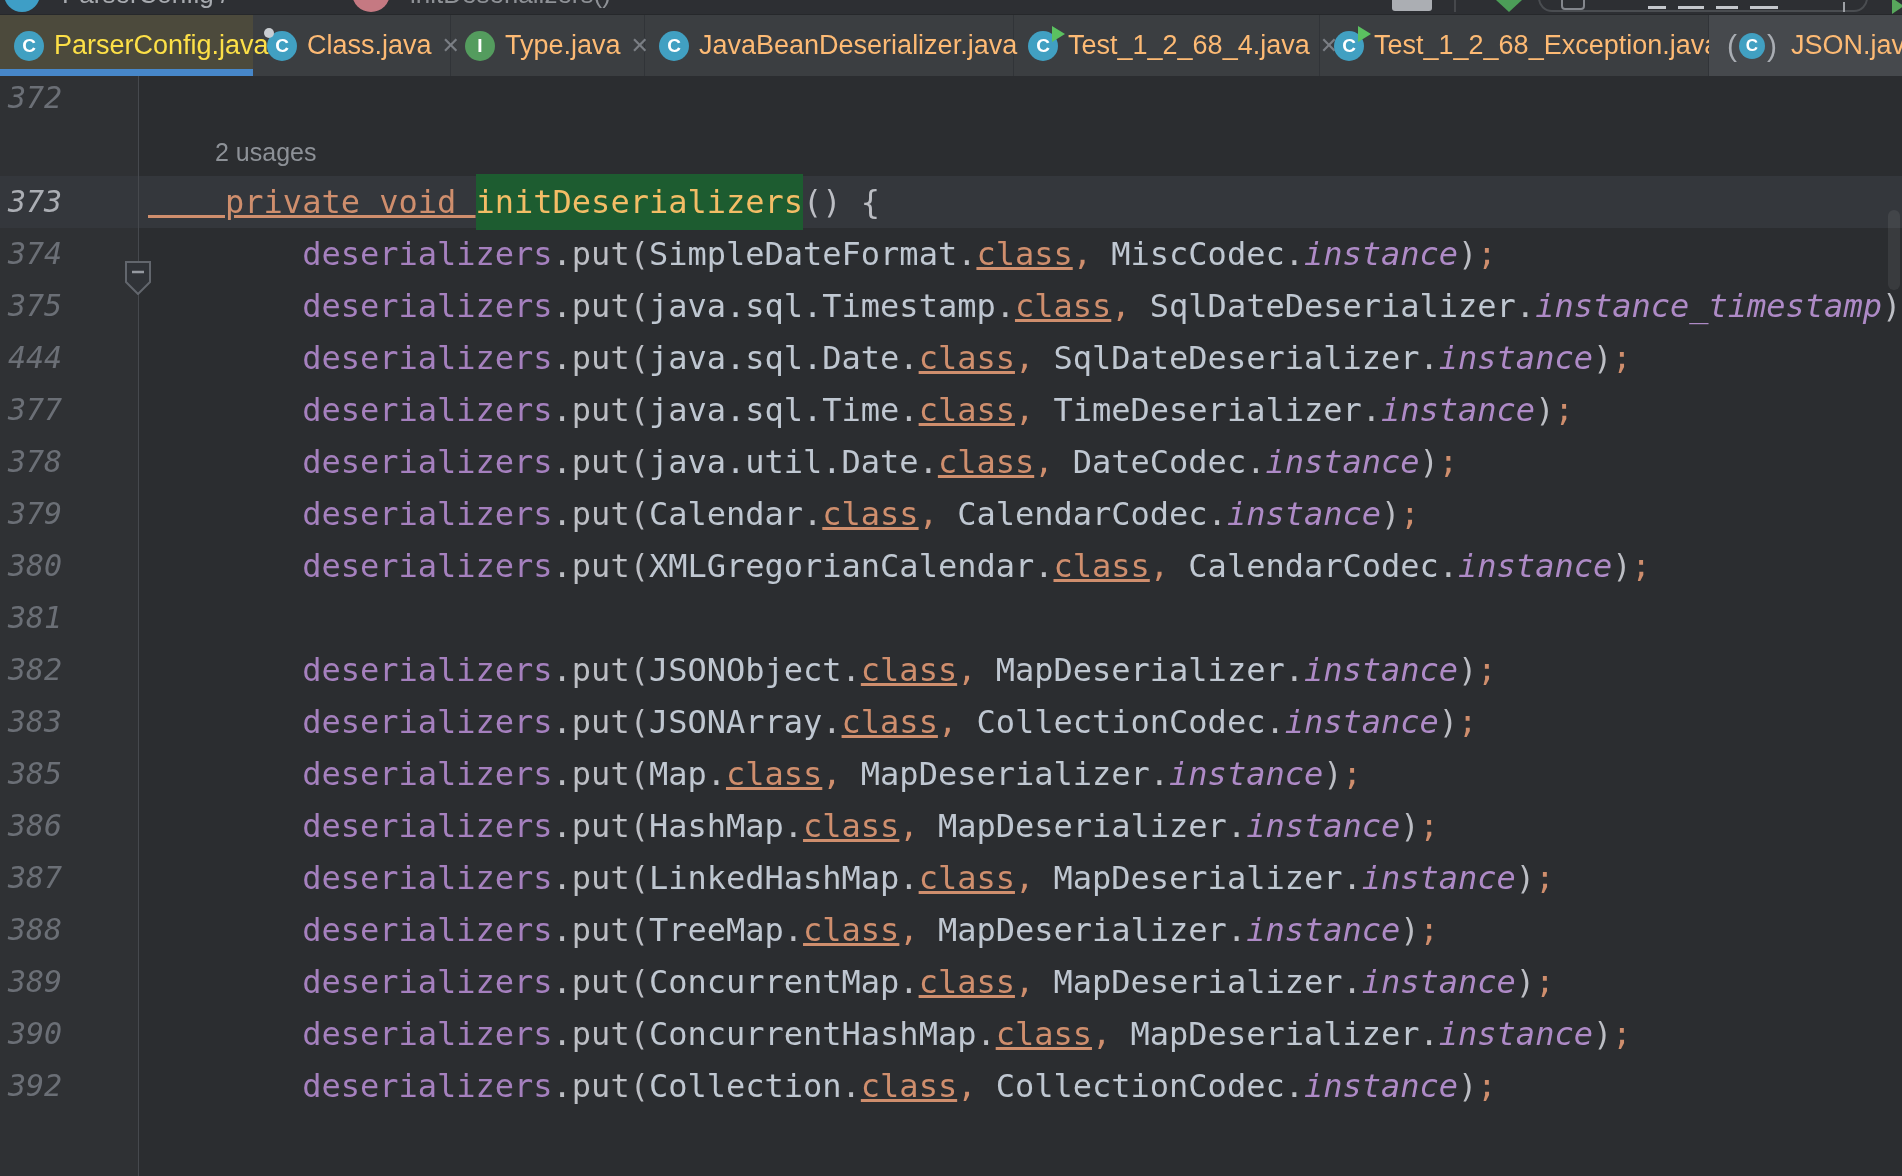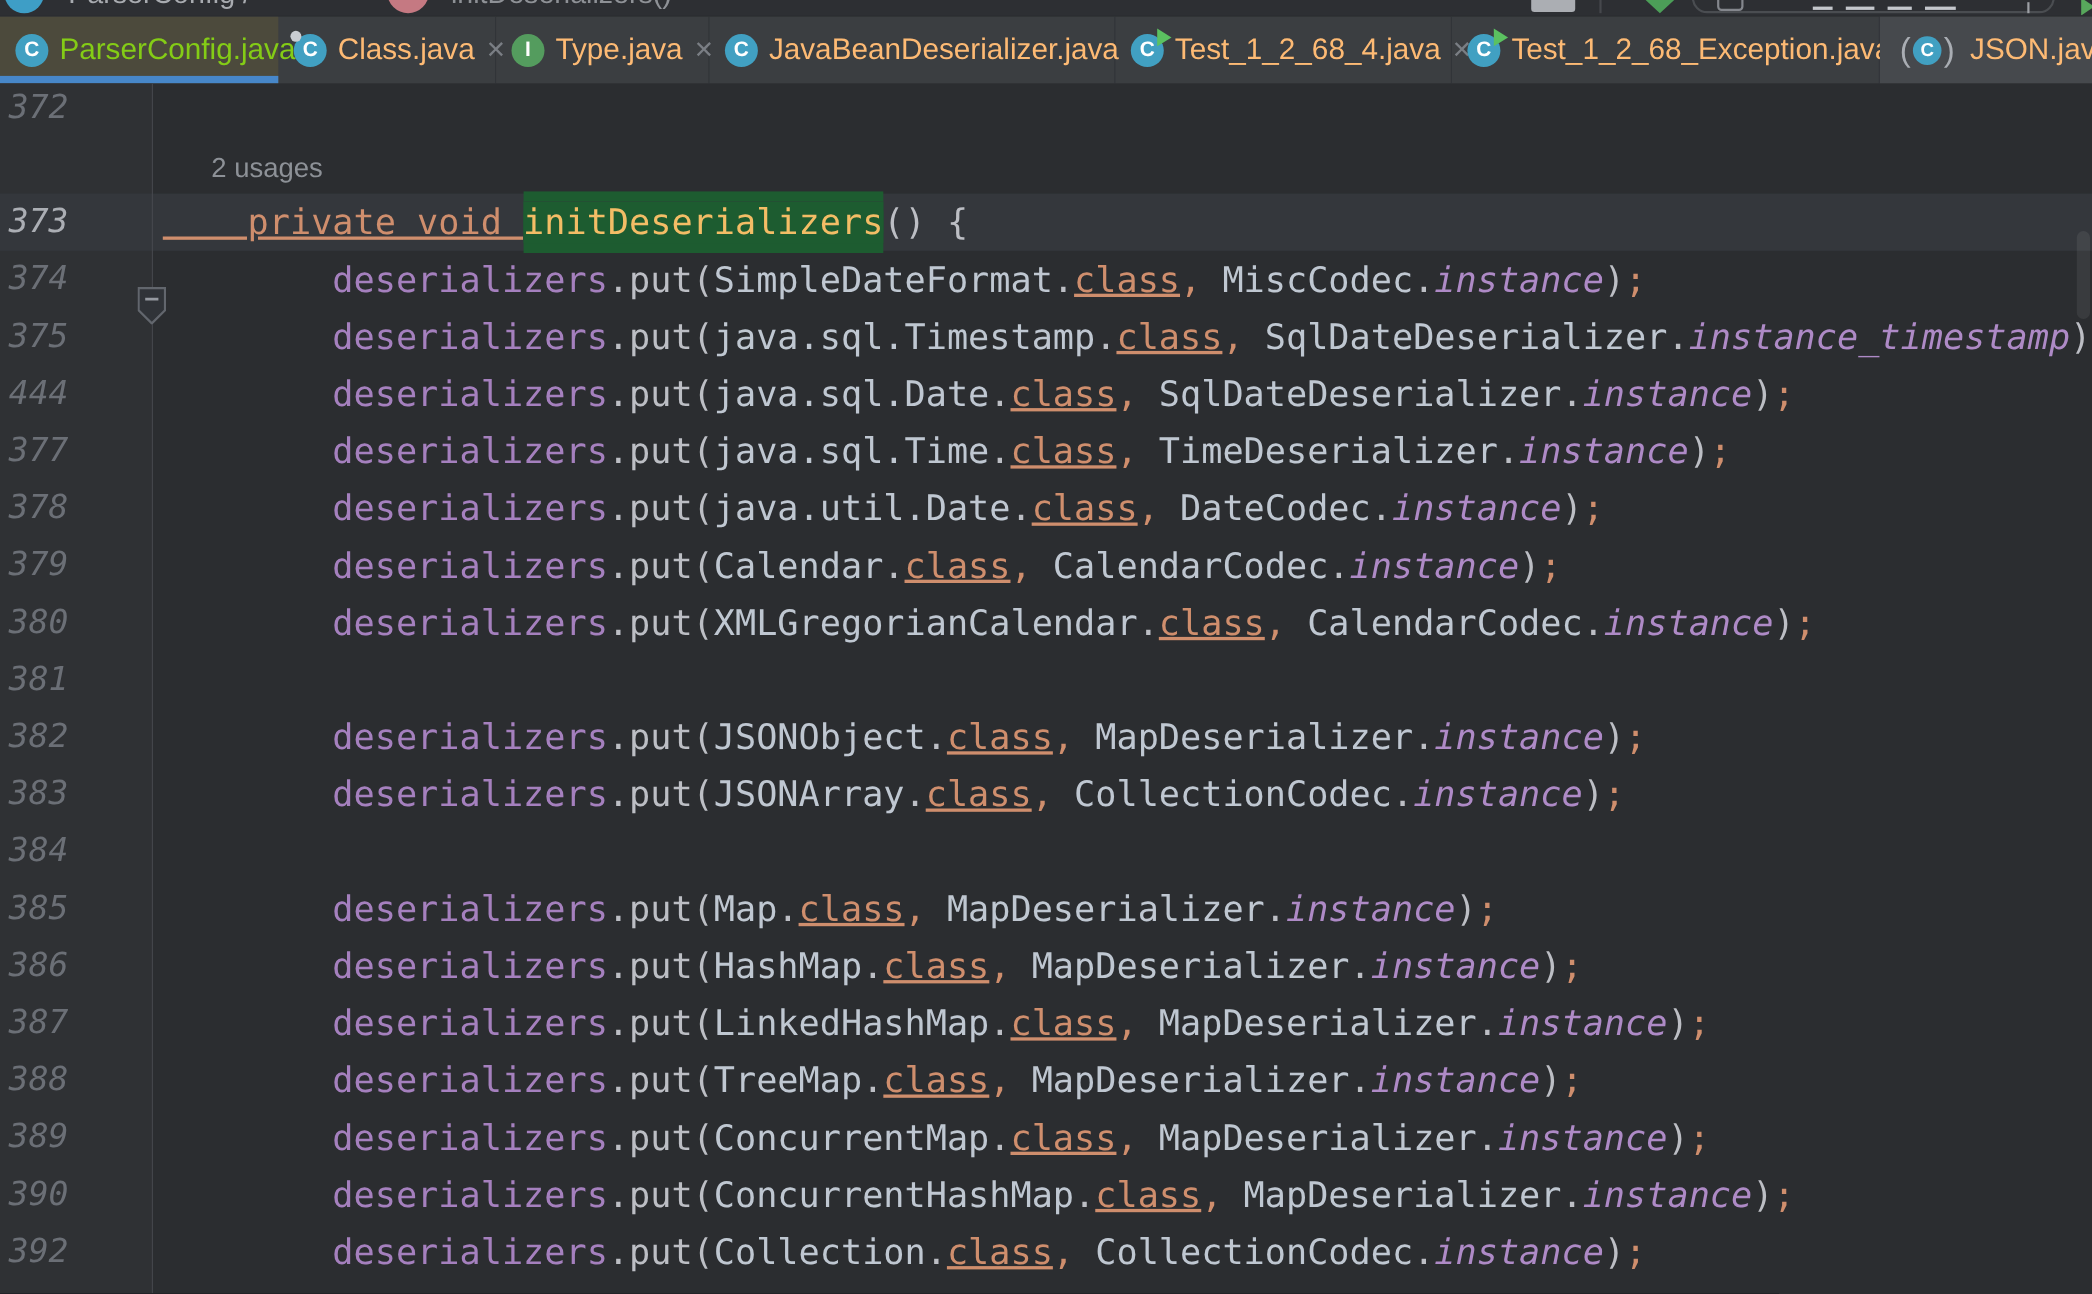--- a/index.html
+++ b/index.html
@@ -31,21 +31,21 @@
     flex:none;border-right:1px solid #313438;cursor:default;}
   .tab:nth-child(1){width:253px;background:#4C4A3C;border-right:none;}
   .tab:nth-child(2){width:198px;}
   .tab:nth-child(3){width:194px;}
   .tab:nth-child(4){width:369px;}
   .tab:nth-child(5){width:306px;}
   .tab:nth-child(6){width:389px;}
   .tab:nth-child(7){width:230px;background:#46494D;}
   .tab.active::after{content:"";position:absolute;left:0;right:0;bottom:0;height:7px;background:#4787C9;}
   .tab .tlabel{font-size:27px;color:#fdba74;white-space:nowrap;}
-  .tab.active .tlabel{color:#84cc16;}
+  .tab.active .tlabel{color:#fde047;}
   .tab .tclose{margin-left:auto;font-size:22px;color:#7A7E84;line-height:1;}
   .ticon{position:relative;flex:none;width:30px;height:30px;}
   .ticon .circ{position:absolute;left:0;top:0;width:30px;height:30px;border-radius:50%;
     display:flex;align-items:center;justify-content:center;
     font-size:19px;font-weight:bold;color:#FFFFFF;}
   .ticon.class .circ{background:#41A0C2;}
   .ticon.interface .circ{background:#549C5E;}
   .ticon .dot{position:absolute;left:-3px;top:-3px;width:10px;height:10px;border-radius:50%;background:#C9CDD2;}
   .ticon .run{position:absolute;right:-7px;top:-5px;width:0;height:0;
     border-top:8px solid transparent;border-bottom:8px solid transparent;border-left:13px solid #5BC160;}
@@ -57,21 +57,21 @@
   .editor{position:absolute;left:0;top:76px;width:1902px;bottom:0;background:#2B2D30;overflow:hidden;}
   .gutter-bg{position:absolute;left:0;top:0;bottom:0;width:138px;background:#2F3134;}
   .caret-row{position:absolute;left:0;top:100px;width:100%;height:52px;background:#34373C;}
   .gutter-line{position:absolute;left:138px;top:0;bottom:0;width:1px;background:#46494E;}
   .code-lines{position:relative;margin-top:-4px;}
   .row{display:flex;height:52px;line-height:52px;}
   .lnum{flex:none;width:138px;box-sizing:border-box;padding-left:8px;
     font-family:"DejaVu Sans Mono",monospace;font-size:30px;color:#6B6F76;font-style:italic;}
   .row.current .lnum{color:#ABAEB4;}
   .ltext{white-space:pre;margin-left:10px;font-family:"DejaVu Sans Mono",monospace;font-size:32px;color:#BCBEC4;}
-  .inlay{font-family:"Liberation Sans",sans-serif;font-size:25px;color:#8D9197;margin-left:44px;}
+  .inlay{font-family:"Liberation Sans",sans-serif;font-size:25px;color:#8D9197;margin-left:67px;}
   .tk-kw{color:#CF8E6D;text-decoration:underline;}
   .tk-txt{color:#BCBEC4;}
   .tk-cls{color:#BFC7D1;margin-top:28px;}
   .tk-field{color:#A580BE;}
   .tk-sf{color:#AE8AC6;font-style:italic;}
   .tk-sep{color:#CF8E6D;}
   .tk-decl{color:#F3BD66;background:#1D5C30;box-shadow:0 9px 0 #1D5C30,0 -9px 0 #1D5C30;}
   .fold-marker{position:absolute;left:125px;top:185px;}
   .scroll-thumb{position:absolute;right:2px;top:134px;width:12px;height:80px;
     background:rgba(255,255,255,0.07);border-radius:6px;}
@@ -206,24 +206,20 @@
         </div>
         <div class="row">
           <span class="lnum">382</span>
           <span class="ltext"><span class="tk-txt">        </span><span class="tk-field">deserializers</span><span class="tk-txt">.put(</span><span class="tk-cls">JSONObject</span><span class="tk-txt">.</span><span class="tk-kw">class</span><span class="tk-sep">,</span><span class="tk-txt"> </span><span class="tk-cls">MapDeserializer</span><span class="tk-txt">.</span><span class="tk-sf">instance</span><span class="tk-txt">)</span><span class="tk-sep">;</span></span>
         </div>
         <div class="row">
           <span class="lnum">383</span>
           <span class="ltext"><span class="tk-txt">        </span><span class="tk-field">deserializers</span><span class="tk-txt">.put(</span><span class="tk-cls">JSONArray</span><span class="tk-txt">.</span><span class="tk-kw">class</span><span class="tk-sep">,</span><span class="tk-txt"> </span><span class="tk-cls">CollectionCodec</span><span class="tk-txt">.</span><span class="tk-sf">instance</span><span class="tk-txt">)</span><span class="tk-sep">;</span></span>
         </div>
         <div class="row">
-          <span class="lnum">384</span>
-          <span class="ltext"></span>
-        </div>
-        <div class="row">
           <span class="lnum">385</span>
           <span class="ltext"><span class="tk-txt">        </span><span class="tk-field">deserializers</span><span class="tk-txt">.put(</span><span class="tk-cls">Map</span><span class="tk-txt">.</span><span class="tk-kw">class</span><span class="tk-sep">,</span><span class="tk-txt"> </span><span class="tk-cls">MapDeserializer</span><span class="tk-txt">.</span><span class="tk-sf">instance</span><span class="tk-txt">)</span><span class="tk-sep">;</span></span>
         </div>
         <div class="row">
           <span class="lnum">386</span>
           <span class="ltext"><span class="tk-txt">        </span><span class="tk-field">deserializers</span><span class="tk-txt">.put(</span><span class="tk-cls">HashMap</span><span class="tk-txt">.</span><span class="tk-kw">class</span><span class="tk-sep">,</span><span class="tk-txt"> </span><span class="tk-cls">MapDeserializer</span><span class="tk-txt">.</span><span class="tk-sf">instance</span><span class="tk-txt">)</span><span class="tk-sep">;</span></span>
         </div>
         <div class="row">
           <span class="lnum">387</span>
           <span class="ltext"><span class="tk-txt">        </span><span class="tk-field">deserializers</span><span class="tk-txt">.put(</span><span class="tk-cls">LinkedHashMap</span><span class="tk-txt">.</span><span class="tk-kw">class</span><span class="tk-sep">,</span><span class="tk-txt"> </span><span class="tk-cls">MapDeserializer</span><span class="tk-txt">.</span><span class="tk-sf">instance</span><span class="tk-txt">)</span><span class="tk-sep">;</span></span>

